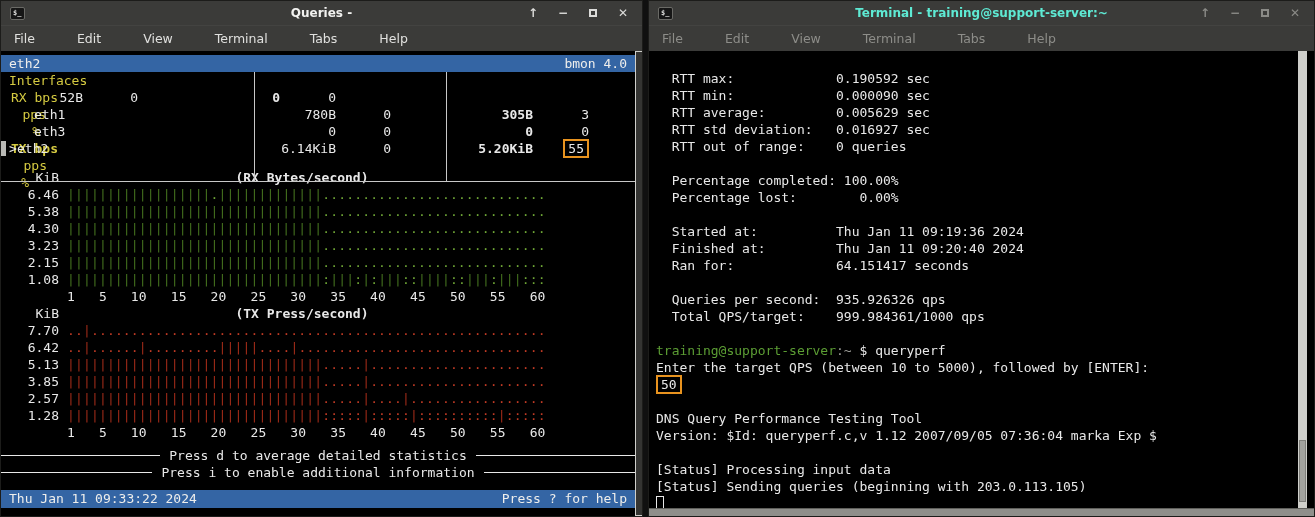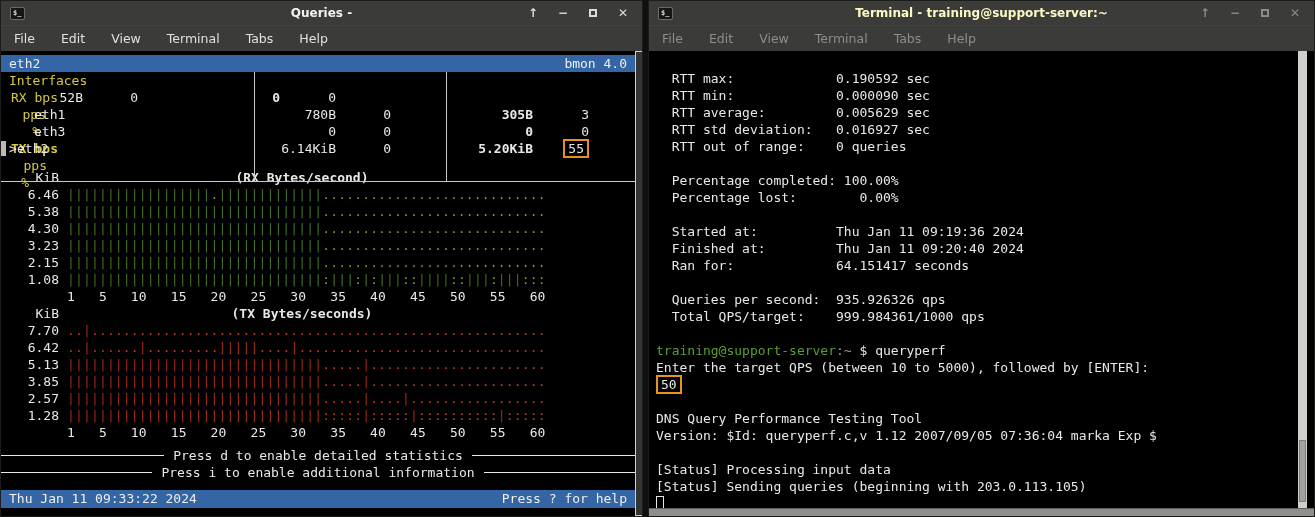--- a/index.html
+++ b/index.html
@@ -7,27 +7,27 @@
   body { position:relative; font-family:"DejaVu Sans", sans-serif; }
 
   .window { position:absolute; top:0; height:517px; display:flex; flex-direction:column; border:1px solid #1c1c1a; }
   #left-window  { left:0;   width:643px; }
   #right-window { left:648px; width:667px; }
 
   .titlebar { height:24px; background:#3b3b39; display:flex; align-items:center; position:relative; flex:none; }
   .win-icon { width:15px; height:13px; margin-left:9px; background:#161616; border:1px solid #6a6a66; border-radius:2px;
               color:#dcdcda; font:bold 7px "DejaVu Sans Mono", monospace; line-height:11px; padding-left:2px; flex:none;}
   .win-title { position:absolute; left:0; right:0; text-align:center; font-weight:bold; font-size:12px; color:#f2f2f0; }
-  .inactive .win-title { color:#fef9c3; }
+  .inactive .win-title { color:#5eead4; }
   .win-buttons { margin-left:auto; display:flex; gap:16px; padding-right:12px; z-index:2; }
   .win-btn { color:#dcdcda; font-size:12px; font-weight:bold; width:14px; text-align:center; cursor:default; }
   .inactive .win-btn { color:#8a8a86; }
   .btn-max-glyph { display:inline-block; width:8px; height:8px; border:2px solid currentColor; }
 
-  .menubar { height:26px; background:#3b3b39; border-top:1px solid #434341; display:flex; align-items:center; gap:26px; padding-left:13px; flex:none; }
+  .menubar { height:26px; background:#3b3b39; border-top:1px solid #434341; display:flex; align-items:center; gap:42px; padding-left:13px; flex:none; }
   .menu-item { font-size:12.5px; color:#e0e0de; }
   .inactive .menu-item { color:#8d8d89; }
 
   .term-area { flex:1; display:flex; background:#000; overflow:hidden; }
   .term-content { position:relative; background:#000; color:#e8e8e8;
                   font-family:"DejaVu Sans Mono", monospace; font-size:13px; line-height:17px; }
   #left-window .term-content { width:634px; padding-top:4px; }
   #right-window .term-content { width:649px; padding:2px 0 0 7px; white-space:pre; }
 
   .scrollbar { width:9px; background:#2a2a28; position:relative; flex:none; }
@@ -199,21 +199,21 @@
           </div>
         <div class="graph-head">
           <span class="graph-label"></span>
           <span class="graph-axis">1   5   10   15   20   25   30   35   40   45   50   55   60</span>
         </div>
       </div>
 
       <div class="graph tx">
         <div class="graph-head">
           <span class="graph-label">KiB</span>
-          <span class="graph-title">(TX Bytes/seconds)</span>
+          <span class="graph-title">(TX Press/second)</span>
         </div>
         <div>
             <div class="graph-row">
               <span class="graph-label">7.70</span>
               <span class="graph-plot"><span class="c-dot">..</span><span class="c-bar">|</span><span class="c-dot">.........................................................</span></span>
             </div>
             <div class="graph-row">
               <span class="graph-label">6.42</span>
               <span class="graph-plot"><span class="c-dot">..</span><span class="c-bar">|</span><span class="c-dot">......</span><span class="c-bar">|</span><span class="c-dot">.........</span><span class="c-bar">|||||</span><span class="c-dot">....</span><span class="c-bar">|</span><span class="c-dot">...............................</span></span>
             </div>
@@ -235,21 +235,21 @@
             </div>
           </div>
         <div class="graph-head">
           <span class="graph-label"></span>
           <span class="graph-axis">1   5   10   15   20   25   30   35   40   45   50   55   60</span>
         </div>
       </div>
 
       <div class="hint-row gap3">
         <span class="hint-dash"></span>
-        <span class="hint-text">Press d to enable detailed statistics</span>
+        <span class="hint-text">Press d to average detailed statistics</span>
         <span class="hint-dash"></span>
       </div>
       <div class="hint-row">
         <span class="hint-dash"></span>
         <span class="hint-text">Press i to enable additional information</span>
         <span class="hint-dash"></span>
       </div>
 
       <div class="statusbar gap4">
         <span>Thu Jan 11 09:33:22 2024</span>

